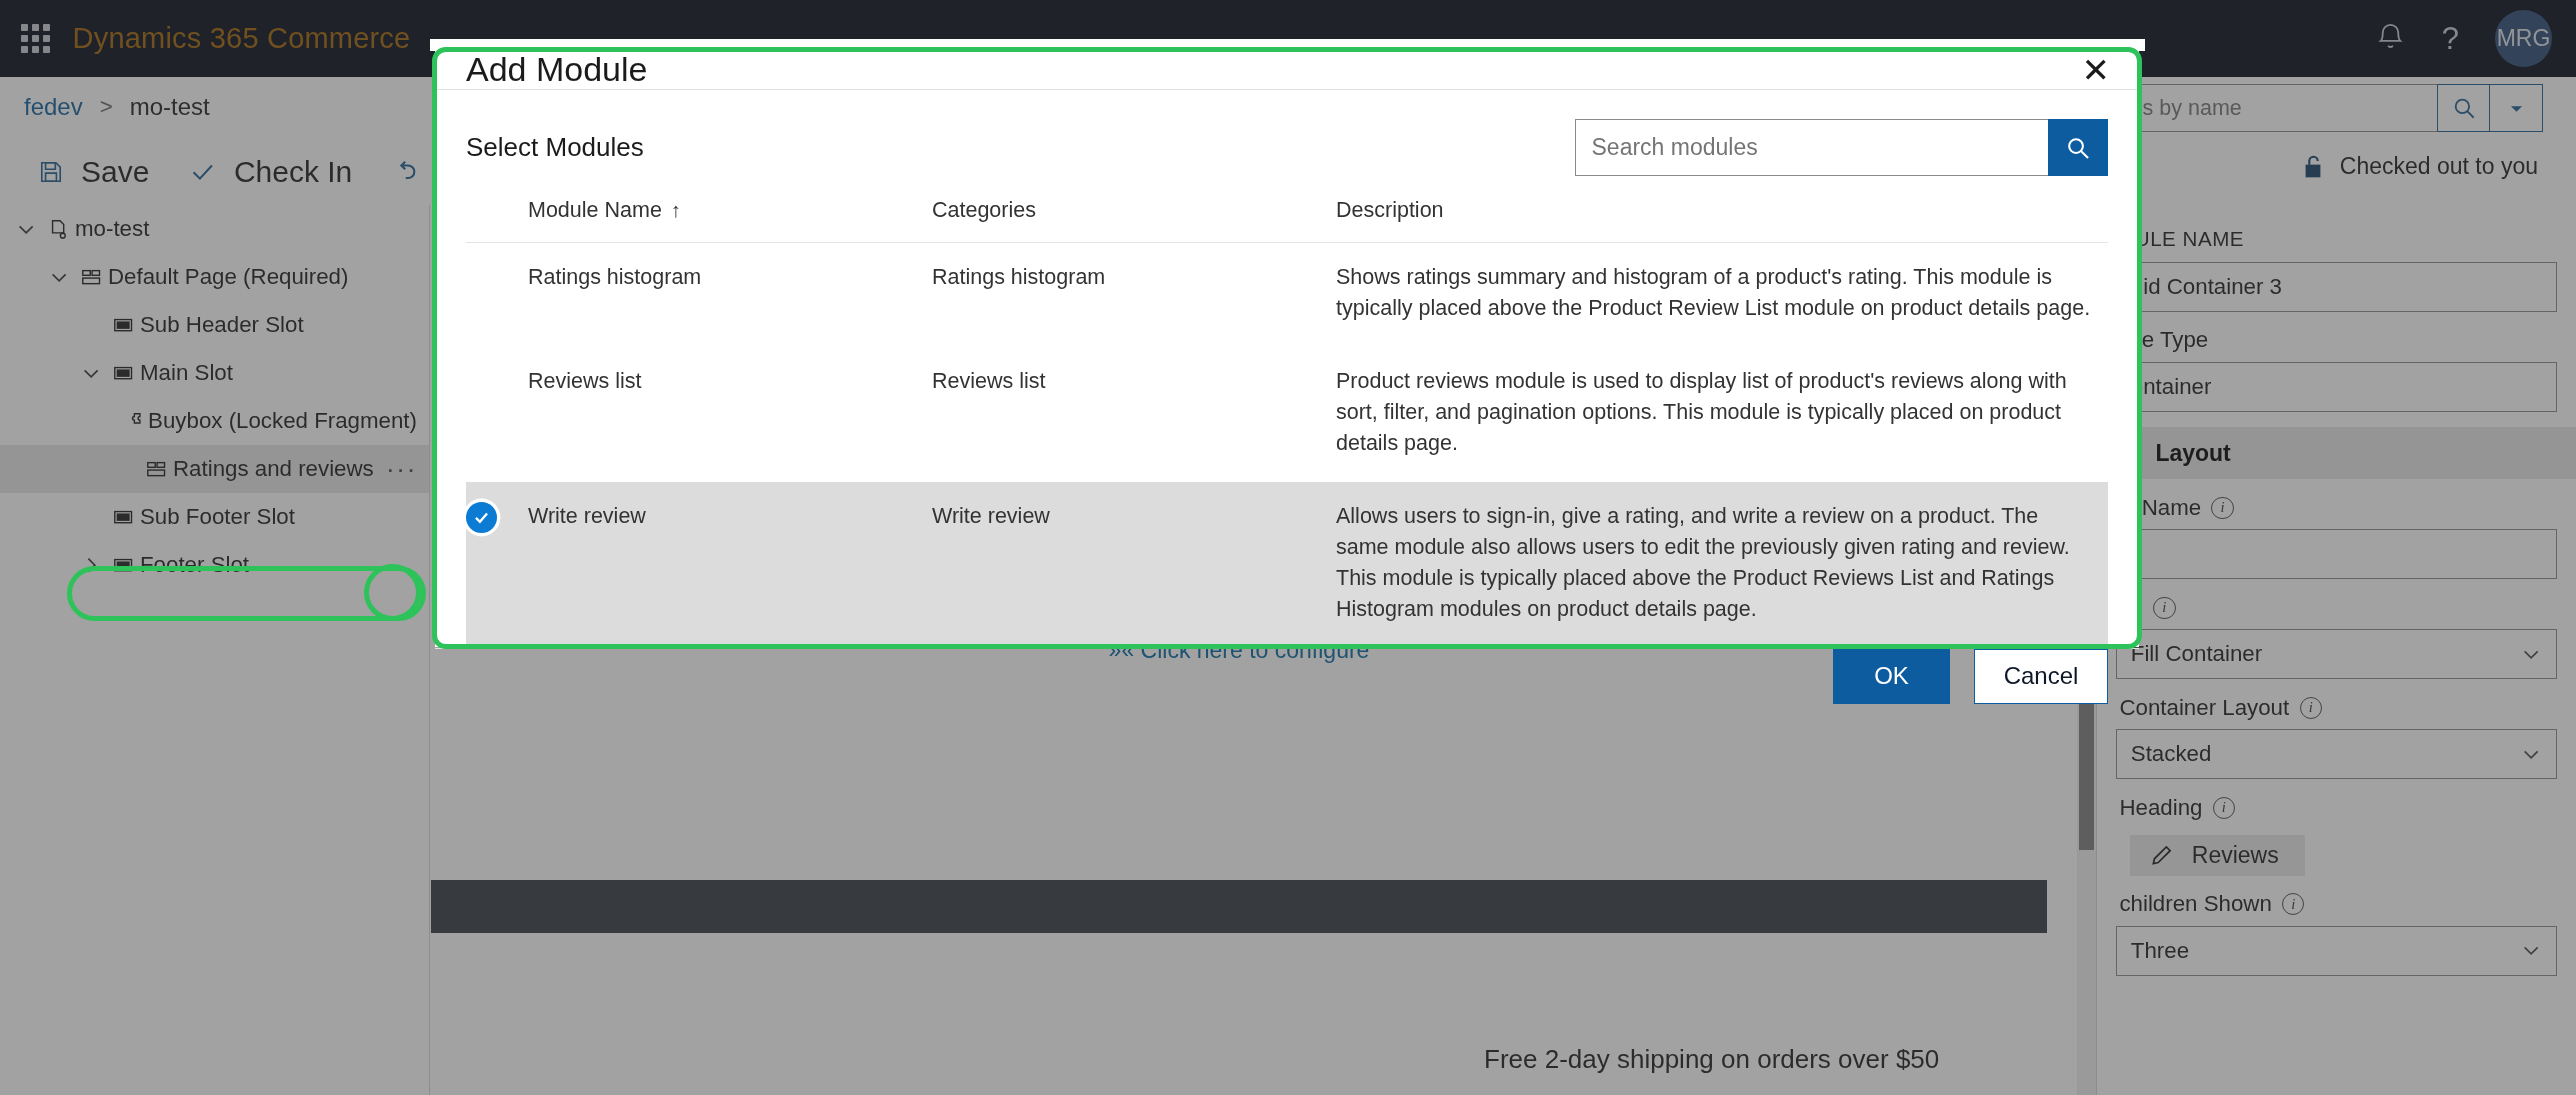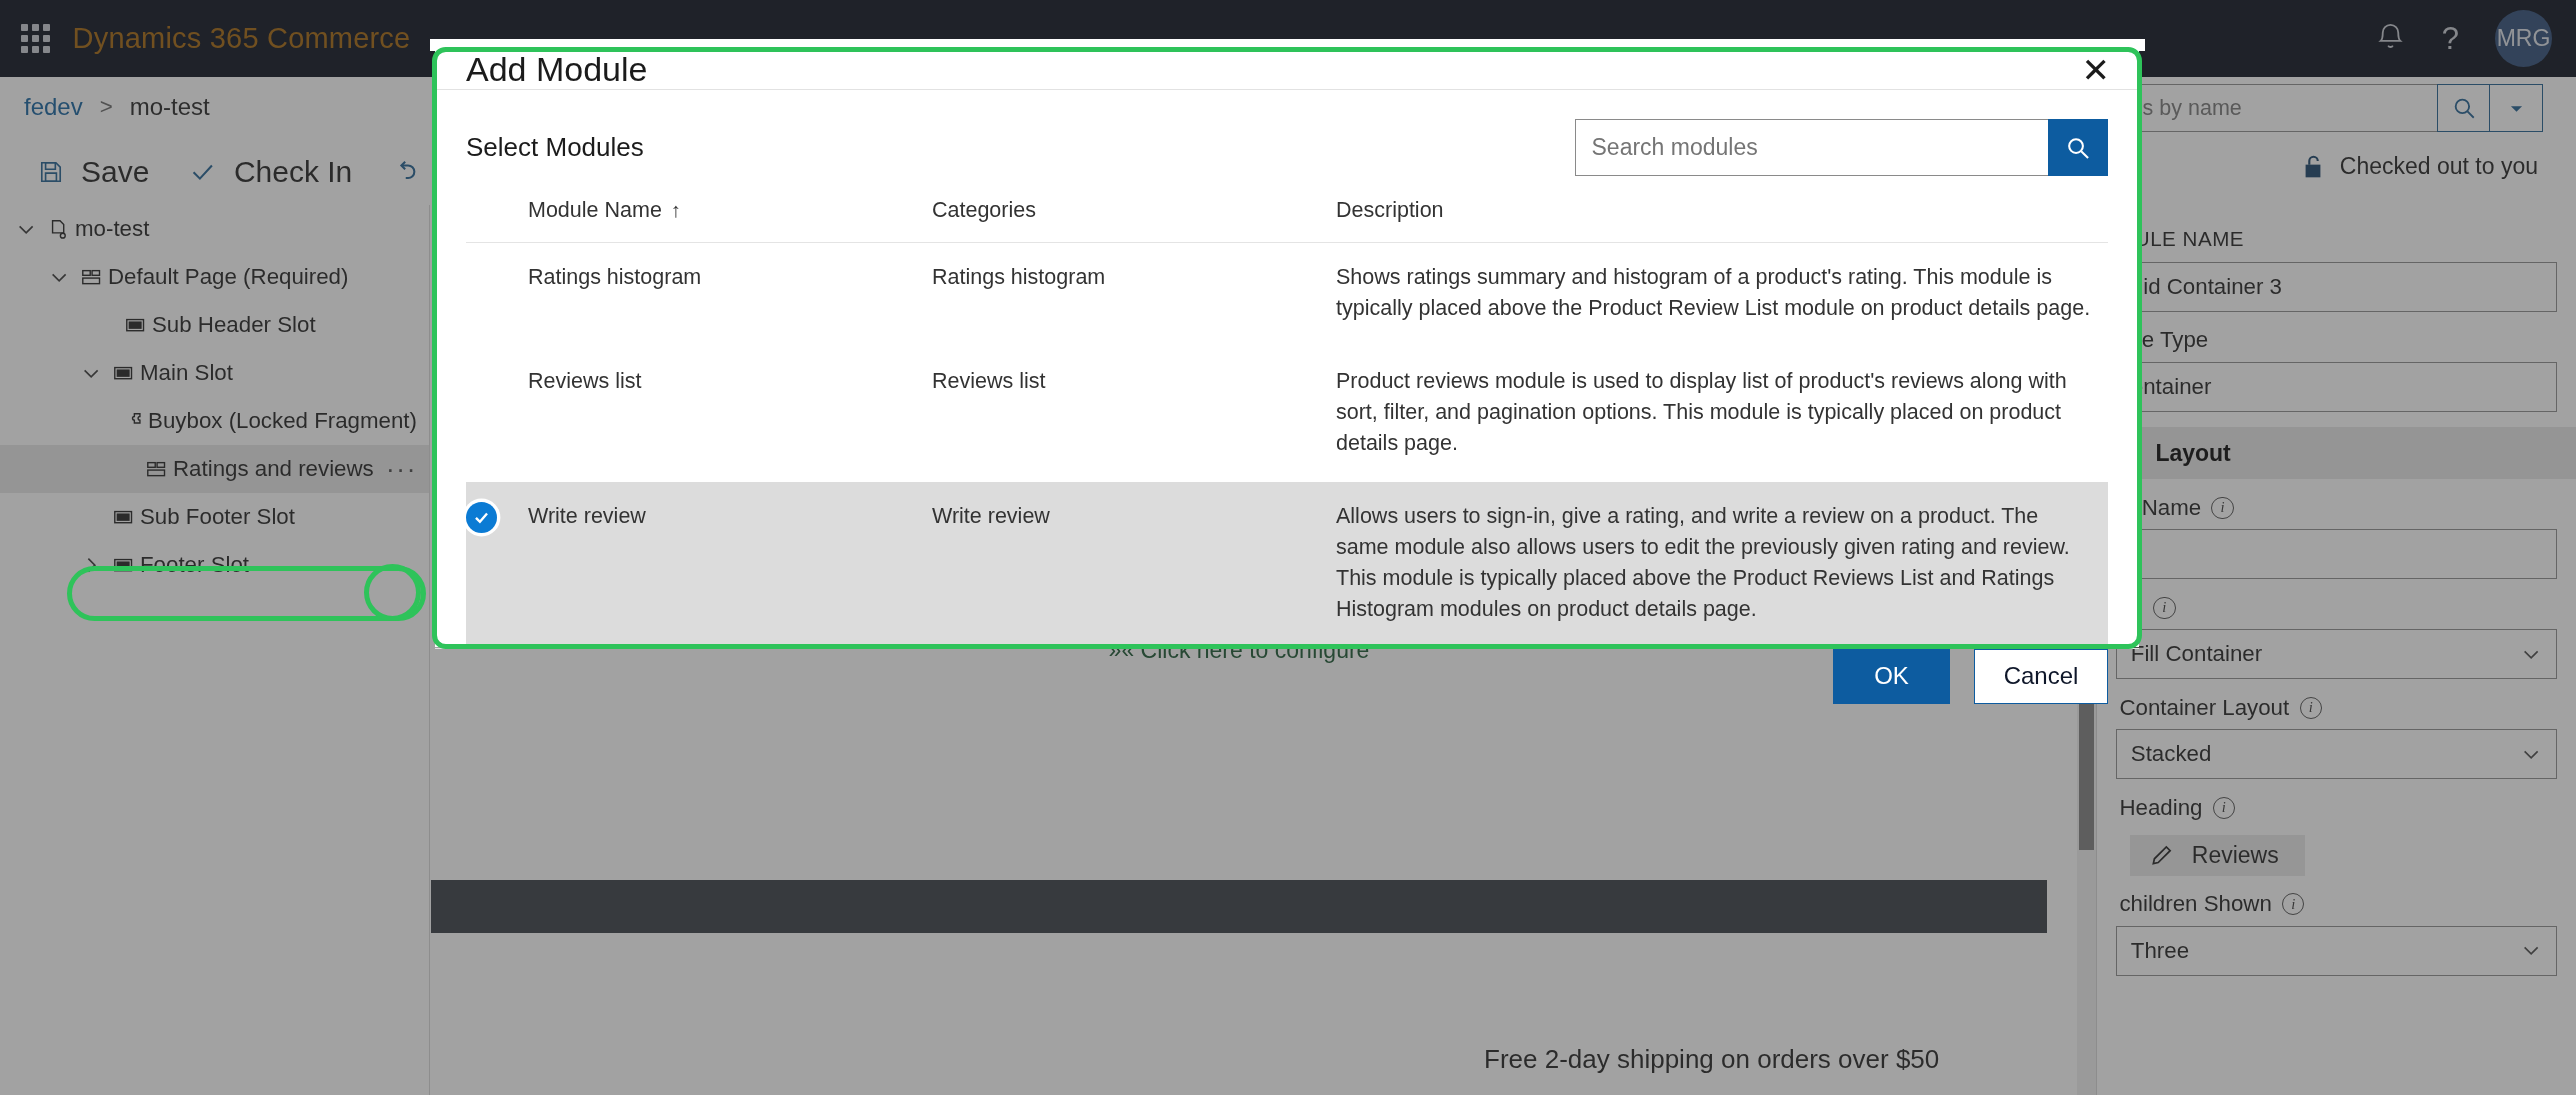--- a/index.html
+++ b/index.html
@@ -90,21 +90,21 @@
   .tnode.sel { background: #e6e6e6; }
   .tnode .ellipsis { margin-left: auto; font-size: 26px; color: #444; letter-spacing: 1.7px; }
 
   
   .canvas {
     position: absolute; left: 431px; top: 205px; width: 1665px; height: 890px;
     background: #fff; overflow: hidden;
   }
   .cfgbar {
     position: absolute; left: 0; top: 430px; width: 1616px; height: 31px;
-    color: #14532d; font-size: 23px; display: flex; align-items: center; justify-content: center;
+    color: #0369a1; font-size: 23px; display: flex; align-items: center; justify-content: center;
   }
   .darkband {
     position: absolute; left: 0; top: 675px; width: 1616px; height: 53px; background: #333940;
   }
   .ctext {
     position: absolute; left: 1053px; width: 602px; color: #1b1b1b; font-size: 26px; line-height: 1.25;
   }
   .canvas-scroll {
     position: absolute; right: 0px; top: 0; width: 19px; height: 890px; background: #efefef;
   }
@@ -321,21 +321,21 @@
             </span>
             <span class="tico">
               <svg width="22.3" height="22.3" viewBox="0 0 24 24" fill="none" stroke="#1b1b1b" stroke-width="1.5">
                 <rect x="3" y="5" width="8" height="5"></rect>
                 <rect x="13" y="5" width="8" height="5"></rect>
                 <rect x="3" y="13" width="18" height="6"></rect>
               </svg>
             </span>
             <span class="tlabel">Default Page (Required)</span>
           </div>
-          <div class="tnode" style="padding-left: 77px; margin-left: 12px;">
+          <div class="tnode" style="padding-left: 77px;">
             <span class="chev"></span>
             <span class="tico">
               <svg width="22.3" height="22.3" viewBox="0 0 24 24" fill="none" stroke="#1b1b1b" stroke-width="1.5">
                 <rect x="3" y="6" width="18" height="12"></rect>
                 <rect x="5" y="8" width="14" height="8" fill="#1b1b1b" stroke="none"></rect>
               </svg>
             </span>
             <span class="tlabel">Sub Header Slot</span>
           </div>
           <div class="tnode" style="padding-left: 77px;">

